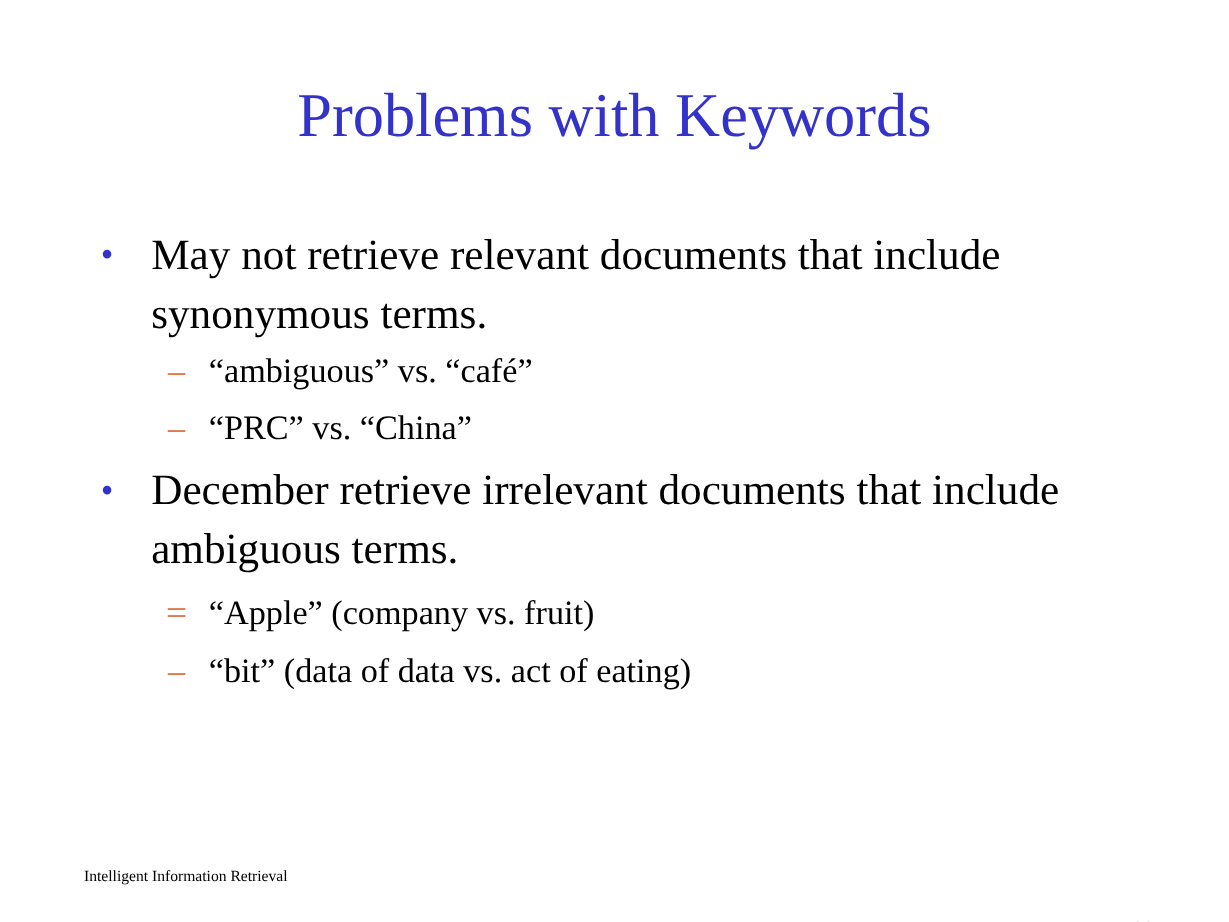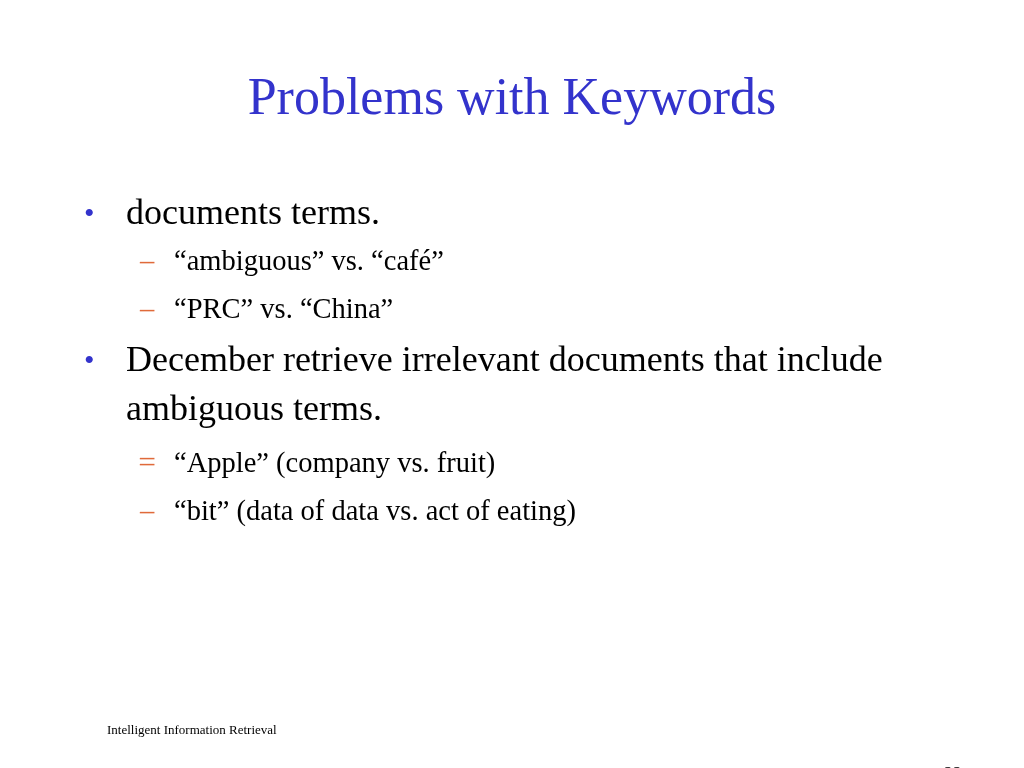--- a/index.html
+++ b/index.html
@@ -5,32 +5,33 @@
   html, body { margin: 0; padding: 0; background: #ffffff; }
   body { width: 1024px; height: 768px; position: relative; overflow: hidden;
          font-family: "Liberation Serif", "DejaVu Serif", serif; color: #000; }
   .title { position: absolute; left: 0; width: 1024px; top: 68px; text-align: center;
            font-size: 52px; color: #3333cc; line-height: 1.1; }
   .content { position: absolute; left: 84px; top: 188px; width: 900px; }
   .l1 { position: relative; padding-left: 42px; font-size: 36px; line-height: 49px; margin: 0; }
   .l1 .bullet { position: absolute; left: 0; top: 0; color: #3333cc; font-size: 30px; }
   .l2 { position: relative; padding-left: 90px; font-size: 28.5px; line-height: 36px; margin: 10px 0 12px 0; }
   .l2 .dash { position: absolute; left: 56px; top: 0; color: #e06a3a; }
-  .footer-left { position: absolute; left: 70px; top: 722px; font-size: 13px; margin-left: 37px; }
+  .footer-left { position: absolute; left: 70px; top: 722px; font-size: 13px; }
   .footer-right { position: absolute; right: 62px; top: 764px; font-size: 18px; }
 </style>
 </head>
 <body>
 
 <div class="title">Problems with Keywords</div>
 
 <div class="content">
   <div class="l1">
     <span class="bullet">•</span>
-    <div>documents terms.</div>
+    <div>May not retrieve relevant documents that include</div>
+    <div>synonymous terms.</div>
   </div>
   <div class="l2" style="margin-top:6px;">
     <span class="dash">–</span>
     <span>“ambiguous” vs. “café”</span>
   </div>
   <div class="l2" style="margin-bottom:8px;">
     <span class="dash">–</span>
     <span>“PRC” vs. “China”</span>
   </div>
 

